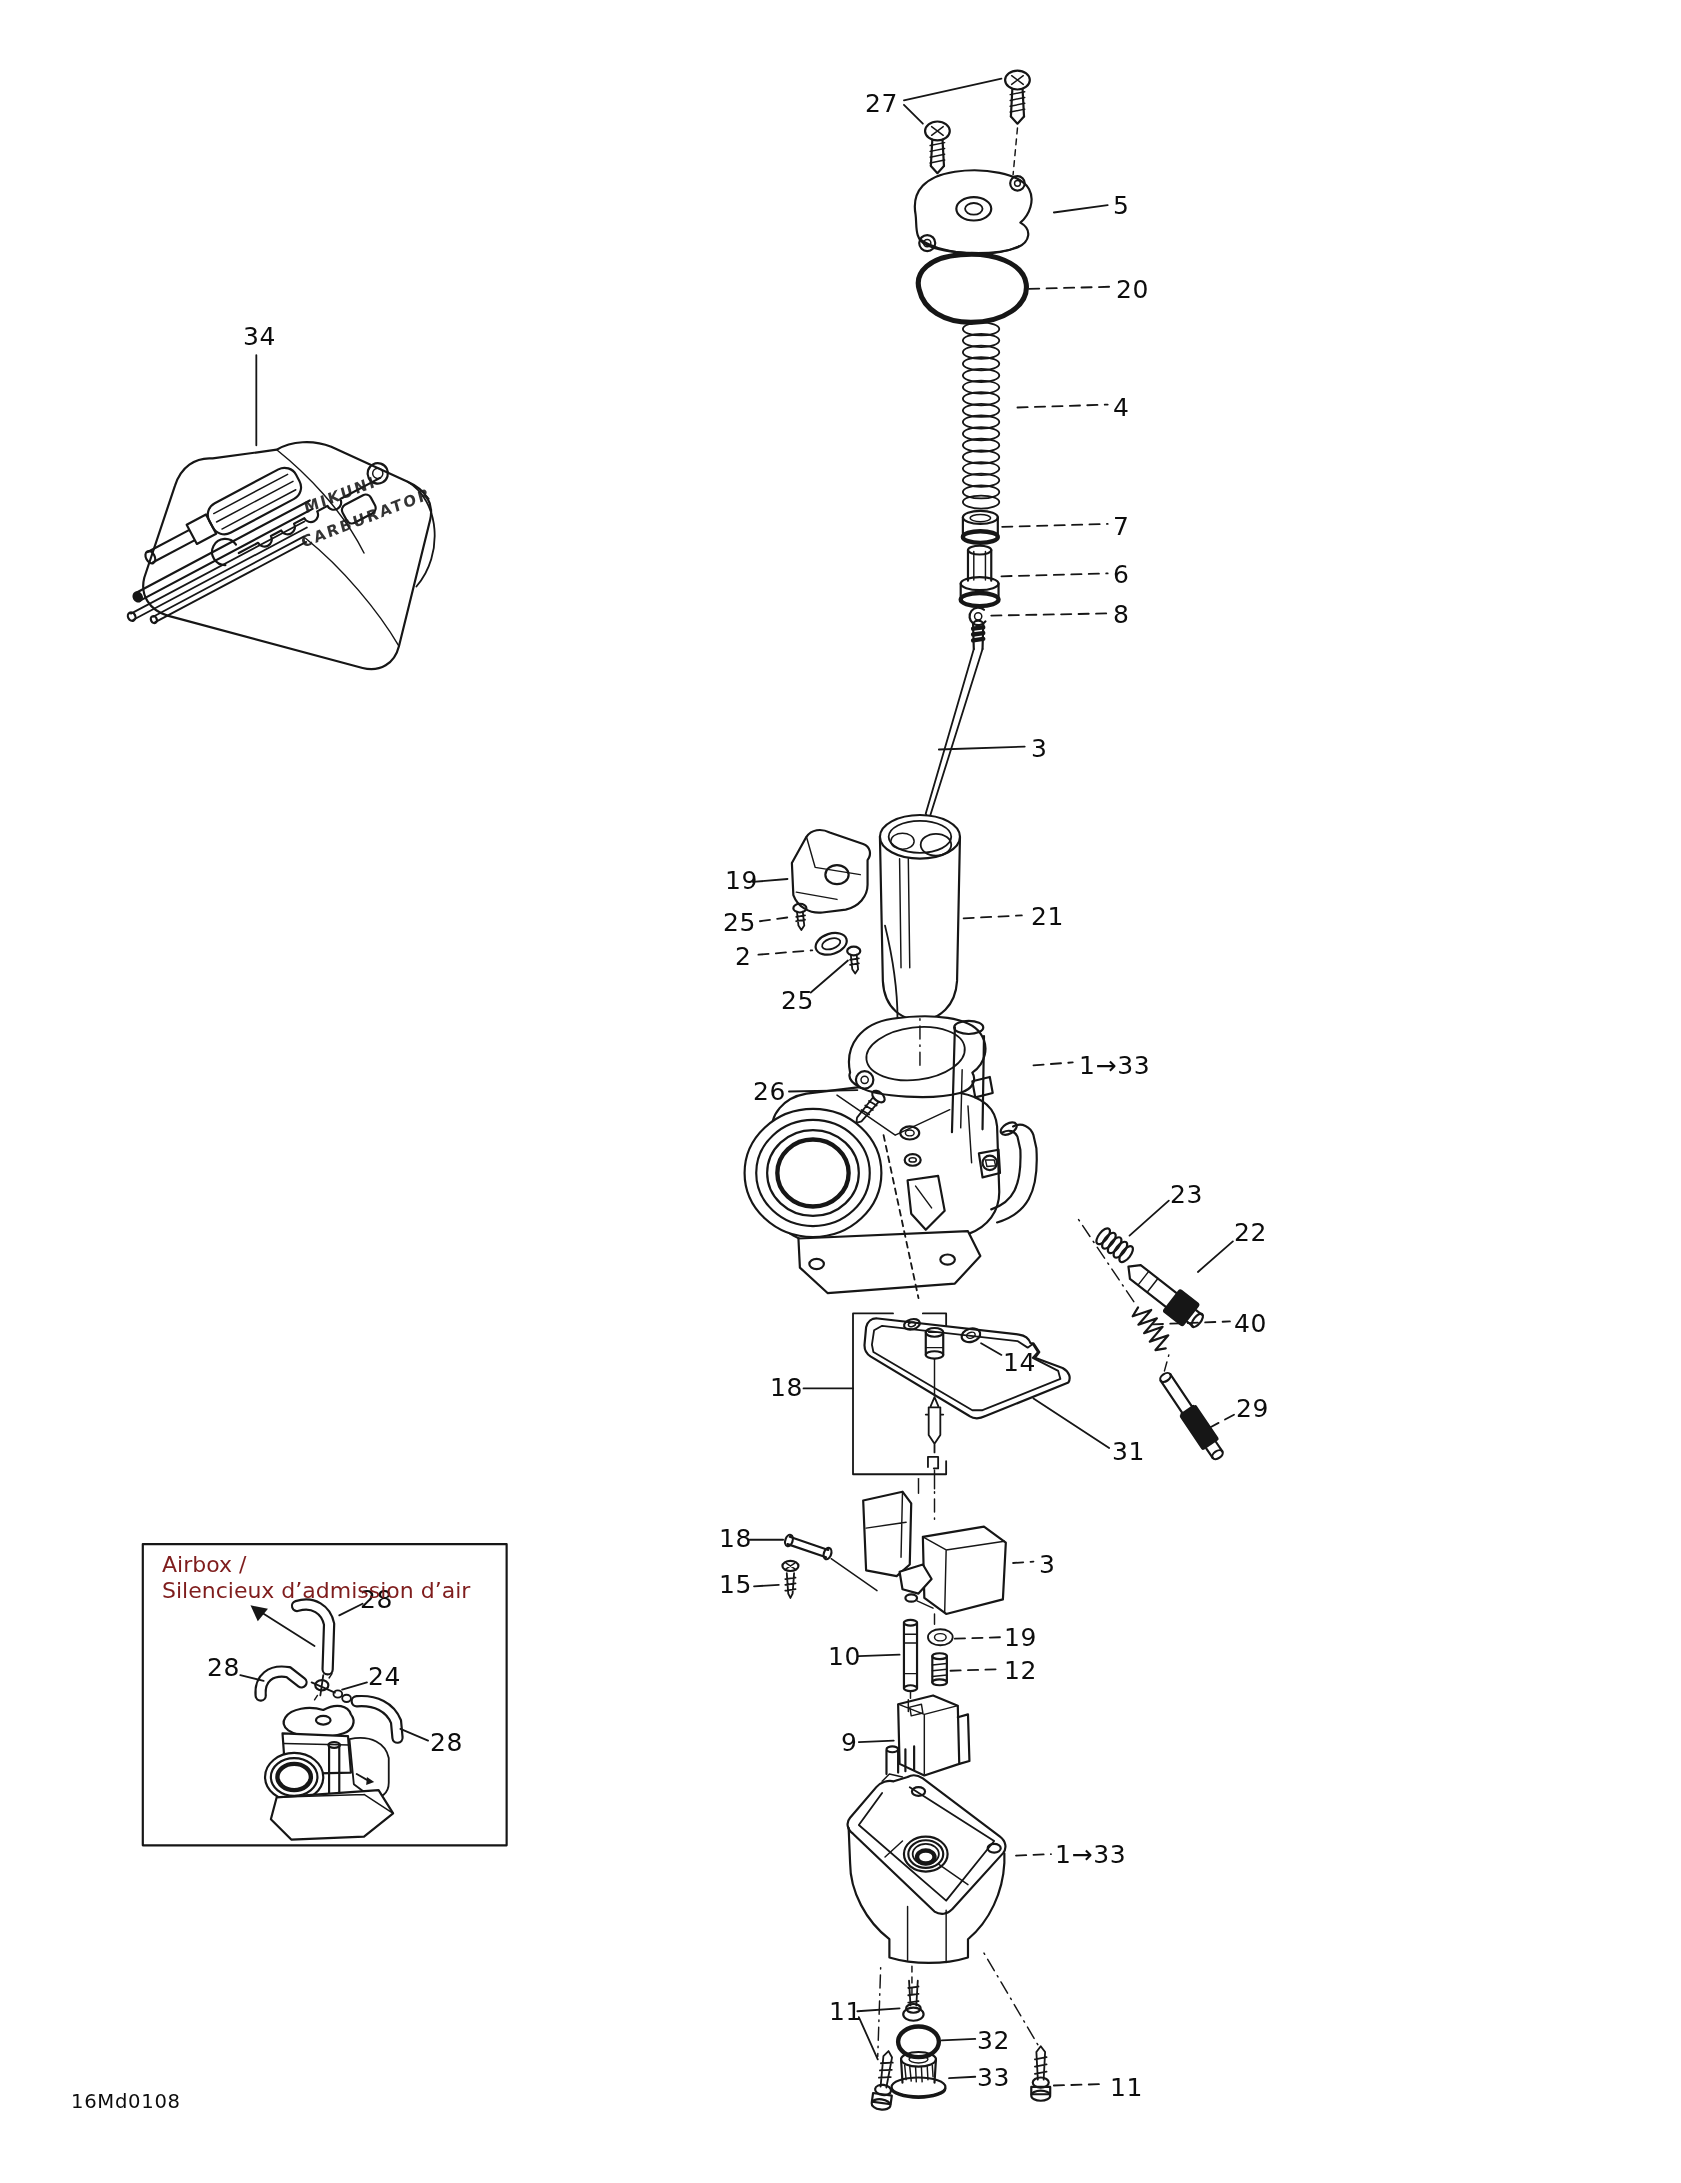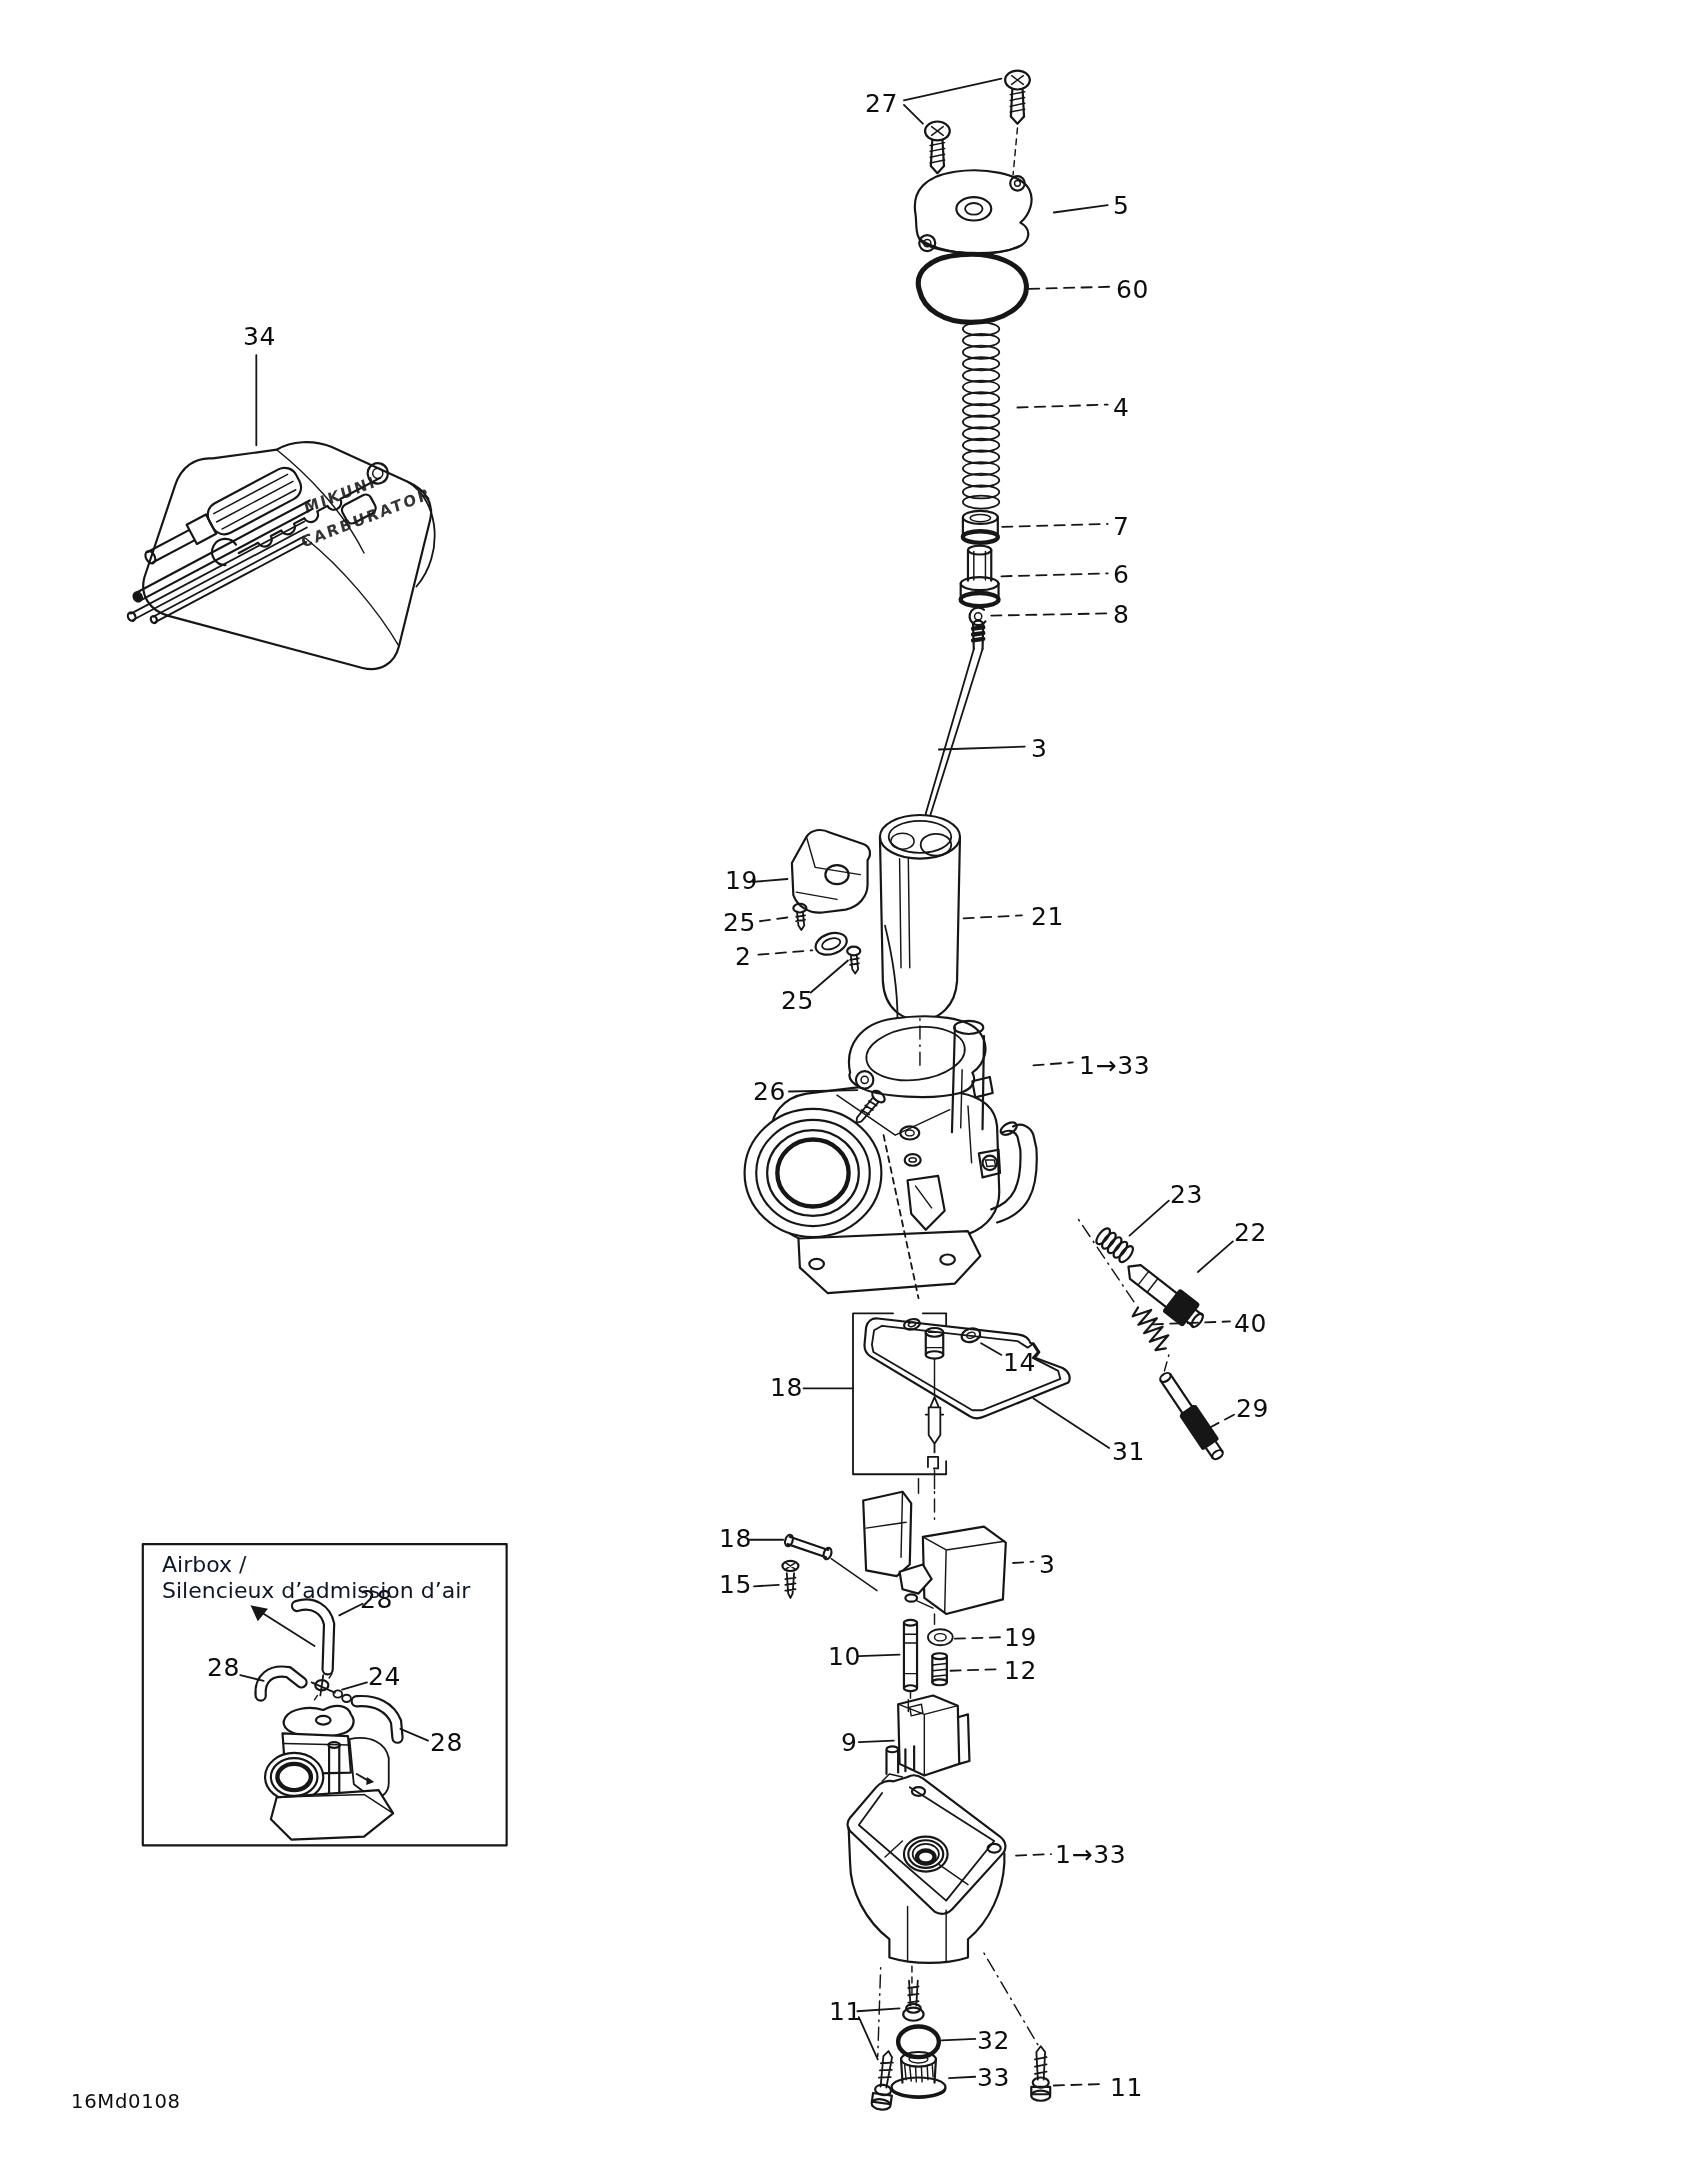--- a/index.html
+++ b/index.html
@@ -10,21 +10,21 @@
   .thin{stroke-width:2;}
   .mid{stroke-width:2.5;}
   .thick{stroke-width:6;}
   .t7{stroke-width:7;}
   .dash{stroke-dasharray:14 10;}
   .sdash{stroke-dasharray:8 7;}
   .dashdot{stroke-dasharray:2 8 18 8;}
   .dark{fill:#161616;stroke:none;}
   .wh{fill:#ffffff;}
   .callout{position:absolute;font-size:25px;letter-spacing:0.7px;color:#0d0d0d;white-space:nowrap;}
-  .inset-title{position:absolute;font-size:22px;color:#0f172a;white-space:nowrap;}
+  .inset-title{position:absolute;font-size:22px;color:#7f1d1d;white-space:nowrap;}
   .figcode{position:absolute;font-size:19.6px;color:#0d0d0d;letter-spacing:0.7px;}
   .brand{position:absolute;font-size:15.3px;font-weight:bold;color:#1d1d1d;letter-spacing:2.2px;transform:rotate(-21deg) skewX(-6deg);opacity:.9;white-space:nowrap;}
 </style>
 </head>
 <body>
 
 <div class="stage">
 
 <svg width="1682" height="2183" viewBox="0 0 2311 3000">
 
@@ -451,21 +451,21 @@
     <ellipse class="thick" cx="404" cy="2442" rx="23" ry="18"></ellipse>
     <path class="wh" d="M380,2470 L520,2460 L540,2492 L500,2524 L400,2528 L372,2500 Z"></path>
     <path class="thin" d="M380,2470 L500,2466 M500,2466 L540,2492"></path>
     <path class="mid" d="M490,2438 L504,2446"></path>
     <path class="dark" d="M504,2442 L514,2449 L503,2453 Z"></path>
   </g>
 </svg>
 
 <div class="callout" style="left:865px;top:89px">27</div>
 <div class="callout" style="left:1113px;top:191px">5</div>
-<div class="callout" style="left:1116px;top:275px">60</div>
+<div class="callout" style="left:1116px;top:275px">20</div>
 <div class="callout" style="left:1113px;top:393px">4</div>
 <div class="callout" style="left:1113px;top:512px">7</div>
 <div class="callout" style="left:1113px;top:560px">6</div>
 <div class="callout" style="left:1113px;top:600px">8</div>
 <div class="callout" style="left:1031px;top:734px">3</div>
 <div class="callout" style="left:725px;top:866px">19</div>
 <div class="callout" style="left:723px;top:908px">25</div>
 <div class="callout" style="left:735px;top:942px">2</div>
 <div class="callout" style="left:781px;top:986px">25</div>
 <div class="callout" style="left:1031px;top:902px">21</div>

